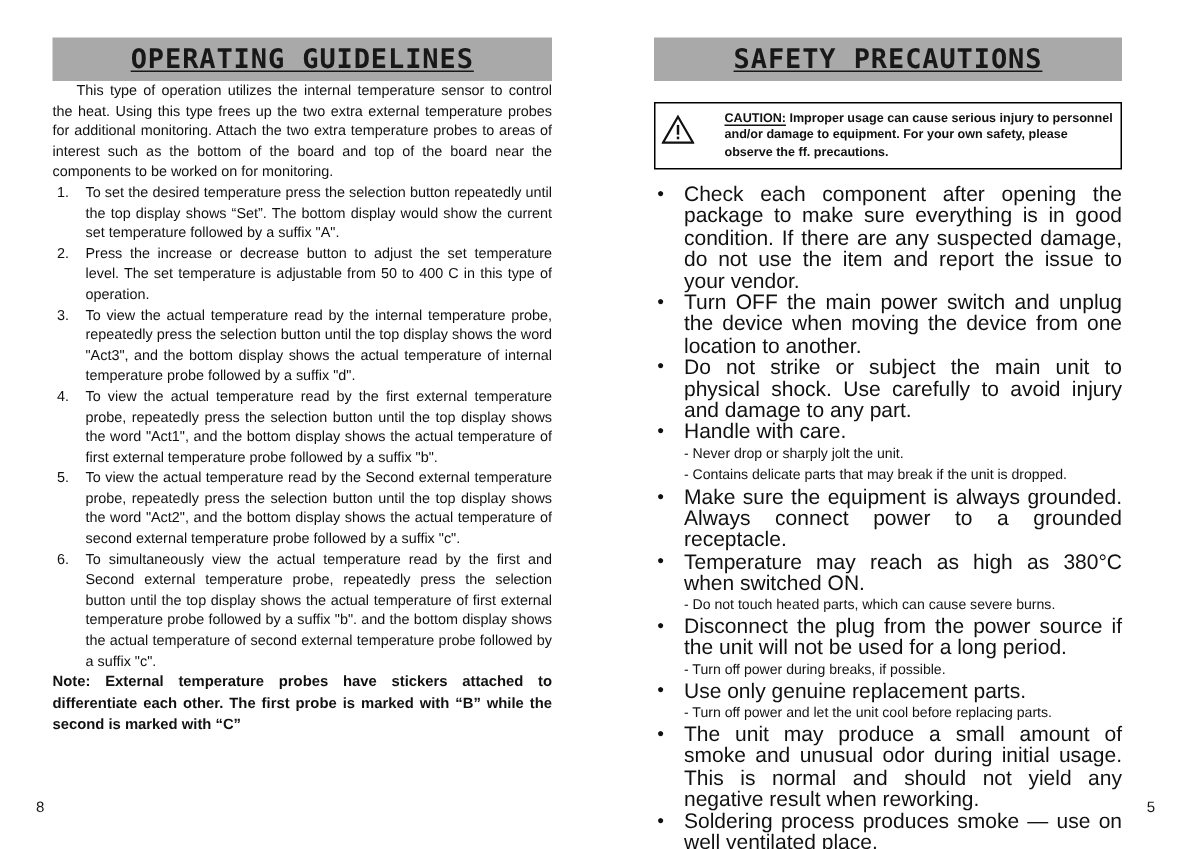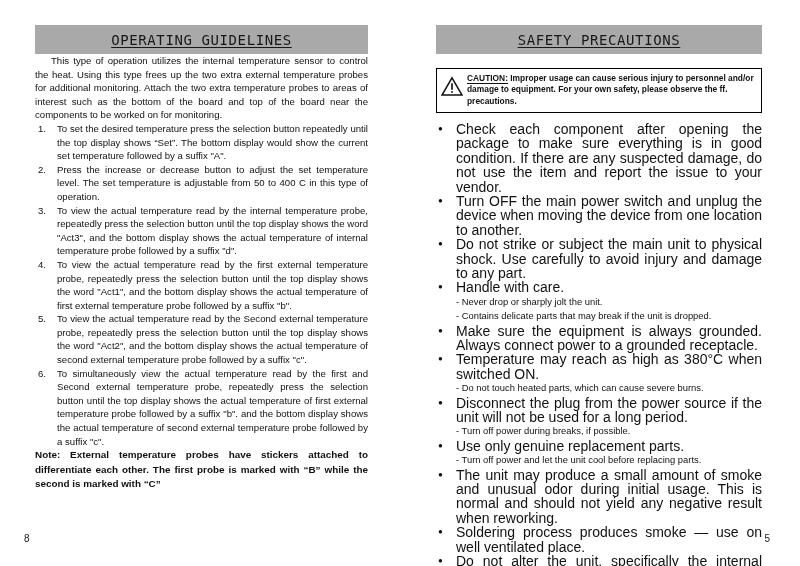--- a/index.html
+++ b/index.html
@@ -28,36 +28,36 @@
     position: relative;
     box-sizing: border-box;
     height: 566px;
   }
   .column-left {
     width: 400px;
     padding: 0 32px 0 35px;
   }
   .column-right {
     width: 400px;
-    padding: 0 38px 0 36px;
+    padding: 0 52px 0 36px;
   }
 
   
   .header-band {
     background: #a9a9a9;
     height: 29px;
     margin-top: 25px;
     display: flex;
     align-items: center;
     justify-content: center;
   }
   .header-title {
     font-family: "DejaVu Sans Mono", monospace;
-    font-weight: normal;
-    font-size: 14px;
+    font-weight: bold;
+    font-size: 18px;
     letter-spacing: 0.6px;
     color: #181818;
     text-decoration: underline;
     text-underline-offset: 2px;
     white-space: nowrap;
   }
 
   
   .section-heading {
     font-size: 10.5px;
@@ -129,21 +129,21 @@
     bottom: 22px;
   }
 
   
   .caution-box {
     margin-top: 14px;
     border: 1.3px solid #000;
     padding: 4px 5px 5px 4px;
     display: flex;
     align-items: flex-start;
-    gap: 4px;
+    gap: 20px;
     background: #fff;
   }
   .caution-icon {
     flex: 0 0 auto;
     width: 22px;
     height: 20px;
     margin-top: 3px;
   }
   .caution-text {
     font-size: 8.4px;

